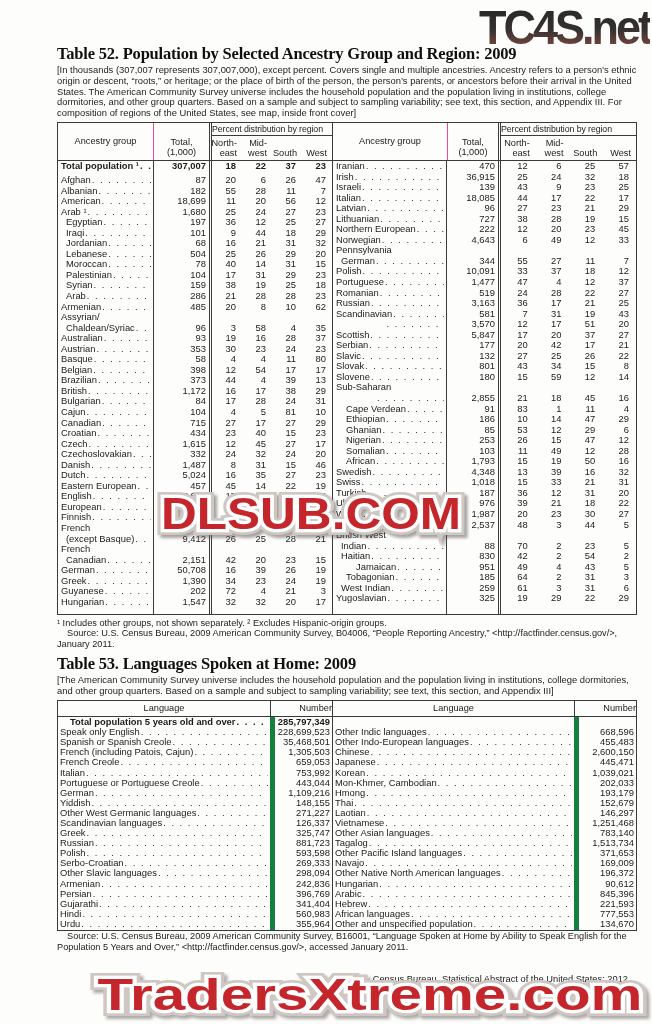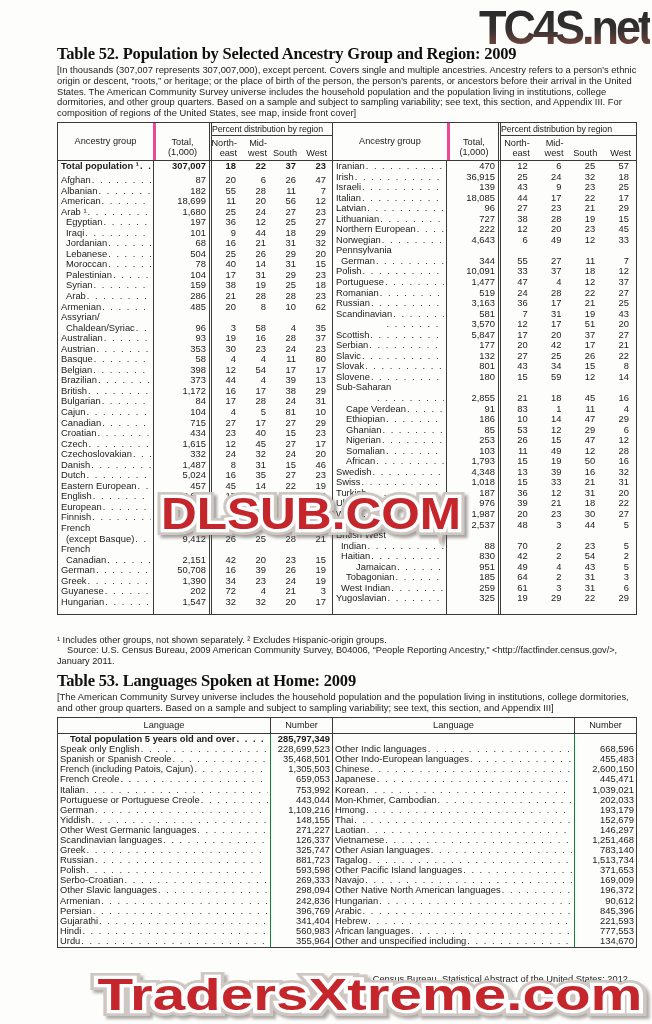--- a/index.html
+++ b/index.html
@@ -26,21 +26,21 @@
   
   .tbl { display:flex; border:1px solid #3a3a3a; width:580px; background:#fdfdfc; }
   .half { display:flex; flex-direction:column; }
   .half-l { width:274px; }
   .half-r { width:303px; border-left:1px solid #3a3a3a; flex:1; }
 
   .thead { display:flex; height:38px; border-bottom:1px solid #3a3a3a; font-size:9.2px; }
   .th-label { display:flex; align-items:center; justify-content:center; }
   .half-l .th-label { width:95px; }
   .half-r .th-label { width:116px; }
-  .th-total { width:56px; border-left:3px solid #ec4899;
+  .th-total { width:56px; border-left:1px solid #ec4899;
               display:flex; align-items:flex-end; justify-content:center;
               text-align:center; white-space:pre-line; line-height:9.8px; padding-bottom:2px; }
   .half-r .th-total { width:52px; }
   .th-pct { flex:1; border-left:3px double #3a3a3a; display:flex; flex-direction:column; }
   .spanner { height:13px; border-bottom:1px solid #3a3a3a; text-align:left;
              font-size:8.8px; line-height:12px; letter-spacing:-0.1px; }
   .regions { flex:1; display:flex; }
   .regions > div { display:flex; align-items:flex-end; justify-content:flex-end;
                    text-align:right; white-space:pre-line; line-height:9.4px;
                    padding:0 5px 2px 0; }
@@ -55,37 +55,37 @@
   .lbl { flex:1; min-width:0; display:flex; white-space:nowrap; overflow:hidden; }
   .lbl .txt { flex:0 0 auto; }
   .dots { flex:1 1 auto; min-width:0; overflow:hidden; white-space:nowrap;
           letter-spacing:1.5px; margin:0 2px 0 1px; }
   .tot { width:56px; text-align:right; padding-right:3px; border-left:1px solid #3a3a3a; }
   .half-r .tot { width:52px; }
   .pcts { display:flex; border-left:3px double #3a3a3a; }
   .p { width:30px; text-align:right; padding-right:6px; }
   .half-r .p { width:33.75px; padding-right:7px; }
 
-  .fnote  { font-size:9.2px; line-height:10.5px; margin-top:20px; }
+  .fnote  { font-size:9.2px; line-height:10.5px; margin-top:3px; }
   .source { font-size:9.2px; line-height:10.5px; text-indent:10px; }
 
   
   .half53 { display:flex; flex-direction:column; }
   .half53-l { width:274px; }
   .half53-r { width:303px; border-left:1px solid #3a3a3a; flex:1; }
   .h53 { display:flex; height:16px; border-bottom:1px solid #3a3a3a; font-size:9.2px; }
   .h53-lbl { flex:1; text-align:center; line-height:15px; }
-  .h53-num { width:62px; border-left:1px solid #3a3a3a; text-align:center; line-height:15px; }
+  .h53-num { width:62px; border-left:1px solid #3a3a3a; text-align:right; line-height:15px; }
   .tbody53 { display:flex; flex-direction:column; height:213px; font-size:9.4px; }
   .r53 { display:flex; height:10.1px; line-height:10.1px; }
   .r53.fill { flex:1; }
   .r53.b { font-weight:bold; }
   .r53 .lbl { padding-left:2px; }
   .r53.b .lbl { padding-left:12px; }
-  .num { width:62px; text-align:right; padding-right:2px; border-left:1px solid #15803d; }
+  .num { width:62px; text-align:right; padding-right:2px; border-left:5px solid #15803d; }
 
   
   .footer { margin-top:13px; font-size:11.5px; color:#151515; }
   .footer .pgno { margin-right:12px; }
   .credit { position:absolute; right:24px; top:974px; font-size:9.3px; color:#222; }
 
   
   .wm-top {
     position:absolute; top:2px; right:2px; z-index:30;
     font-family:"Liberation Sans", sans-serif;
@@ -1571,33 +1571,34 @@
             </div>
             <div class="r53">
               <span class="lbl">
                 <span class="txt">African languages</span>
                 <span class="dots"> . . . . . . . . . . . . . . . . . . . . . . . . . . . . . . . . . . . . . . . . . . . . . . . . . . . . . . . . . . . . . . . . . . . . . . . . . . . . . . . .</span>
               </span>
               <span class="num">777,553</span>
             </div>
             <div class="r53">
               <span class="lbl">
-                <span class="txt">Other and unspecified including</span>
+                <span class="txt">Other and unspecified population</span>
                 <span class="dots"> . . . . . . . . . . . . . . . . . . . . . . . . . . . . . . . . . . . . . . . . . . . . . . . . . . . . . . . . . . . . . . . . . . . . . . . . . . . . . . . .</span>
               </span>
               <span class="num">134,670</span>
             </div>
             <div class="r53 fill">
               <span class="lbl"></span>
               <span class="num"></span>
             </div>
           </div>
       </div>
     </div>
 
+    <p class="source">Source: U.S. Census Bureau, 2009 American Community Survey, B16001, “Language Spoken at Home by Ability to Speak English for the Population 5 Years and Over,” &lt;http://factfinder.census.gov/&gt;, accessed January 2011.</p>
 
   </div>
 
   <div class="credit">U.S. Census Bureau, Statistical Abstract of the United States: 2012</div>
 
   <svg class="wm-mid" width="322" height="64" viewBox="0 0 322 64">
     <text x="161" y="47" text-anchor="middle" font-family="Liberation Sans, sans-serif" font-size="44" font-weight="bold" fill="none" stroke="#cfc8c2" stroke-width="12" textLength="300" lengthAdjust="spacingAndGlyphs">DLSUB.COM</text>
     <text x="161" y="47" text-anchor="middle" font-family="Liberation Sans, sans-serif" font-size="44" font-weight="bold" fill="#c5262b" stroke="#ffffff" stroke-width="6.5" paint-order="stroke" textLength="300" lengthAdjust="spacingAndGlyphs">DLSUB.COM</text>
   </svg>
 

